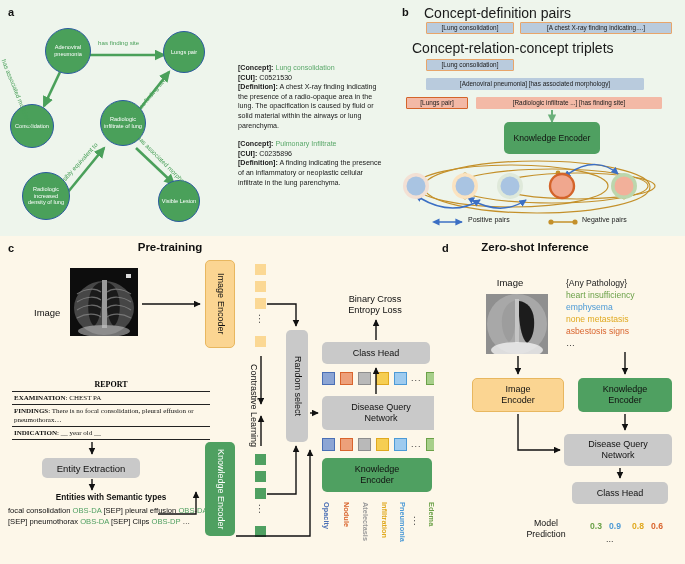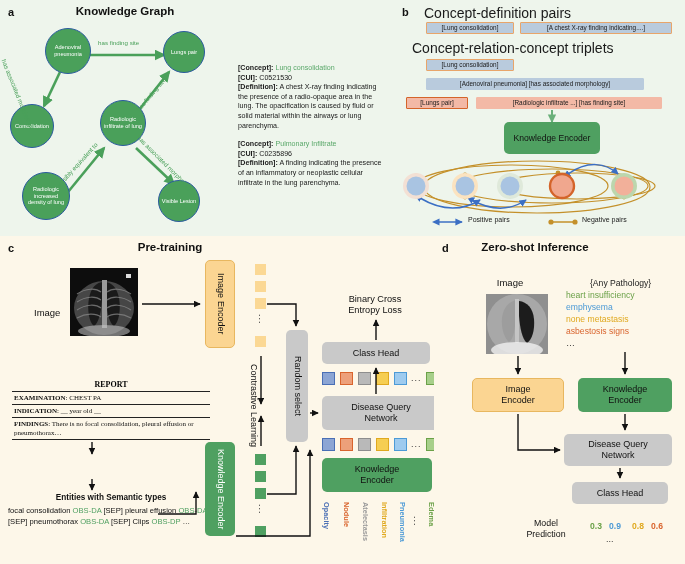--- a/index.html
+++ b/index.html
@@ -104,21 +104,20 @@
   svg.ov{position:absolute;left:0;top:0;width:685px;height:564px;pointer-events:none;overflow:visible;}
   .pred{position:absolute;font-size:8.6px;font-weight:600;padding-left:12px;}
 </style>
 </head>
 <body>
 
 <div class="fig">
 
   <div class="panel panel-a">
     <div class="plabel" style="left:8px;top:6px;">a</div>
-    <div class="ptitle" style="left:40px;top:5px;width:170px;">Knowledge Graph</div>
 
     <div class="kg">
       <svg class="ov" style="width:235px;height:236px;">
         <defs>
           <marker id="ar" markerWidth="5" markerHeight="5" refX="3.6" refY="2.1" orient="auto">
             <path d="M0,0 L4.4,2.1 L0,4.2 z" fill="#4aa05a"></path>
           </marker>
         </defs>
         <g stroke="#4aa05a" stroke-width="2.6" fill="none" marker-end="url(#ar)">
           <line x1="90" y1="55" x2="164" y2="55"></line>
@@ -276,24 +275,25 @@
       </svg>
     </div>
 
     <div class="box box-orange vert" style="left:205px;top:24px;width:30px;height:88px;">
       <span>Image</span>&nbsp;<span>Encoder</span>
     </div>
 
     <div class="report" style="left:12px;top:144px;width:198px;">
       <div class="rtitle">REPORT</div>
       <div class="rrow"><b>EXAMINATION</b><span>: CHEST PA</span></div>
+      <div class="rrow"><b>FINDINGS</b><span>: There is no focal consolidation, pleural effusion or pneumothorax…</span></div>
       <div class="rrow"><b>INDICATION</b><span>:  __ year old __</span></div>
-      <div class="rrow"><b>FINDINGS</b><span>: There is no focal consolidation, pleural effusion or pneumothorax…</span></div>
-    </div>
-
+    </div>
+
+    <div class="box box-grey" style="left:42px;top:222px;width:98px;height:20px;font-size:9.5px;">Entity Extraction</div>
 
     <div class="ent" style="left:8px;top:256px;width:206px;">
       <span class="enth">Entities with Semantic types</span>
       <span>focal consolidation </span><span class="sem">OBS-DA</span><span> [SEP] pleural effusion </span><span class="sem">OBS-DA</span><span> [SEP] pneumothorax </span><span class="sem">OBS-DA</span><span> [SEP] Clips </span><span class="sem">OBS-DP</span><span> …</span>
     </div>
 
     <div class="box box-green vert" style="left:205px;top:206px;width:30px;height:94px;color:#fff;">
       <span>Knowledge</span>&nbsp;<span>Encoder</span>
     </div>
 
@@ -399,21 +399,21 @@
         <rect width="62" height="60" fill="#8f8f8f"></rect>
         <ellipse cx="31" cy="30" rx="30" ry="30" fill="#a8a8a8"></ellipse>
         <path d="M31 6 C23 7 17 14 16 24 C15 34 18 44 23 48 C28 45 29 34 30 22 Z" fill="#9d9d9d"></path>
         <path d="M33 7 C41 8 47 14 48 25 C49 36 46 46 41 49 C36 45 34 34 33 22 Z" fill="#1c1c1c"></path>
         <rect x="29" y="5" width="4" height="44" fill="#c5c5c5"></rect>
         <ellipse cx="31" cy="56" rx="26" ry="8" fill="#f0f0f0" opacity="0.8"></ellipse>
         <rect x="0" y="0" width="62" height="60" fill="none"></rect>
       </svg>
     </div>
 
-    <div class="txt" style="left:132px;top:42px;font-size:8.6px;color:#222;margin-left:24px;">{Any Pathology}</div>
+    <div class="txt" style="left:132px;top:42px;font-size:8.6px;color:#222;">{Any Pathology}</div>
     <div class="txt" style="left:132px;top:54px;font-size:8.6px;color:#6ba148;">heart insufficiency</div>
     <div class="txt" style="left:132px;top:66px;font-size:8.6px;color:#4c9ad6;">emphysema</div>
     <div class="txt" style="left:132px;top:78px;font-size:8.6px;color:#e0a91f;">none metastasis</div>
     <div class="txt" style="left:132px;top:90px;font-size:8.6px;color:#d9642d;">asbestosis signs</div>
     <div class="txt" style="left:132px;top:102px;font-size:9px;color:#333;">…</div>
 
     <div class="box box-orange" style="left:38px;top:142px;width:92px;height:34px;">
       <div><span>Image</span><br><span>Encoder</span></div>
     </div>
 

